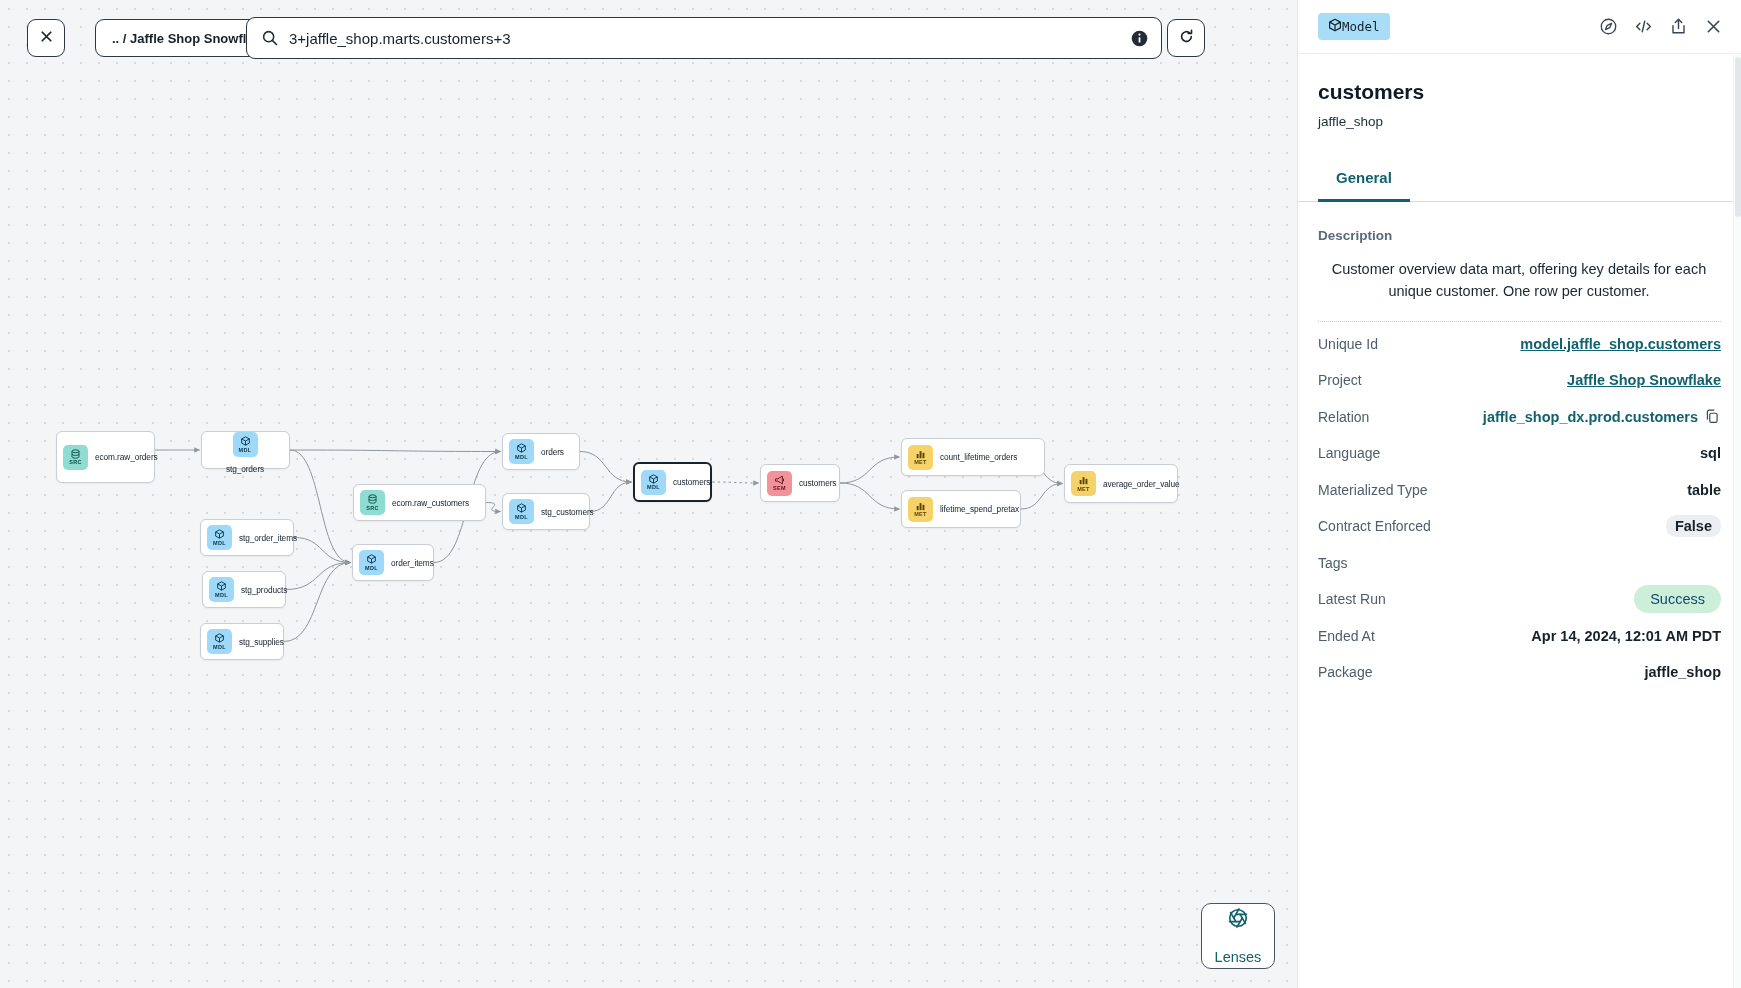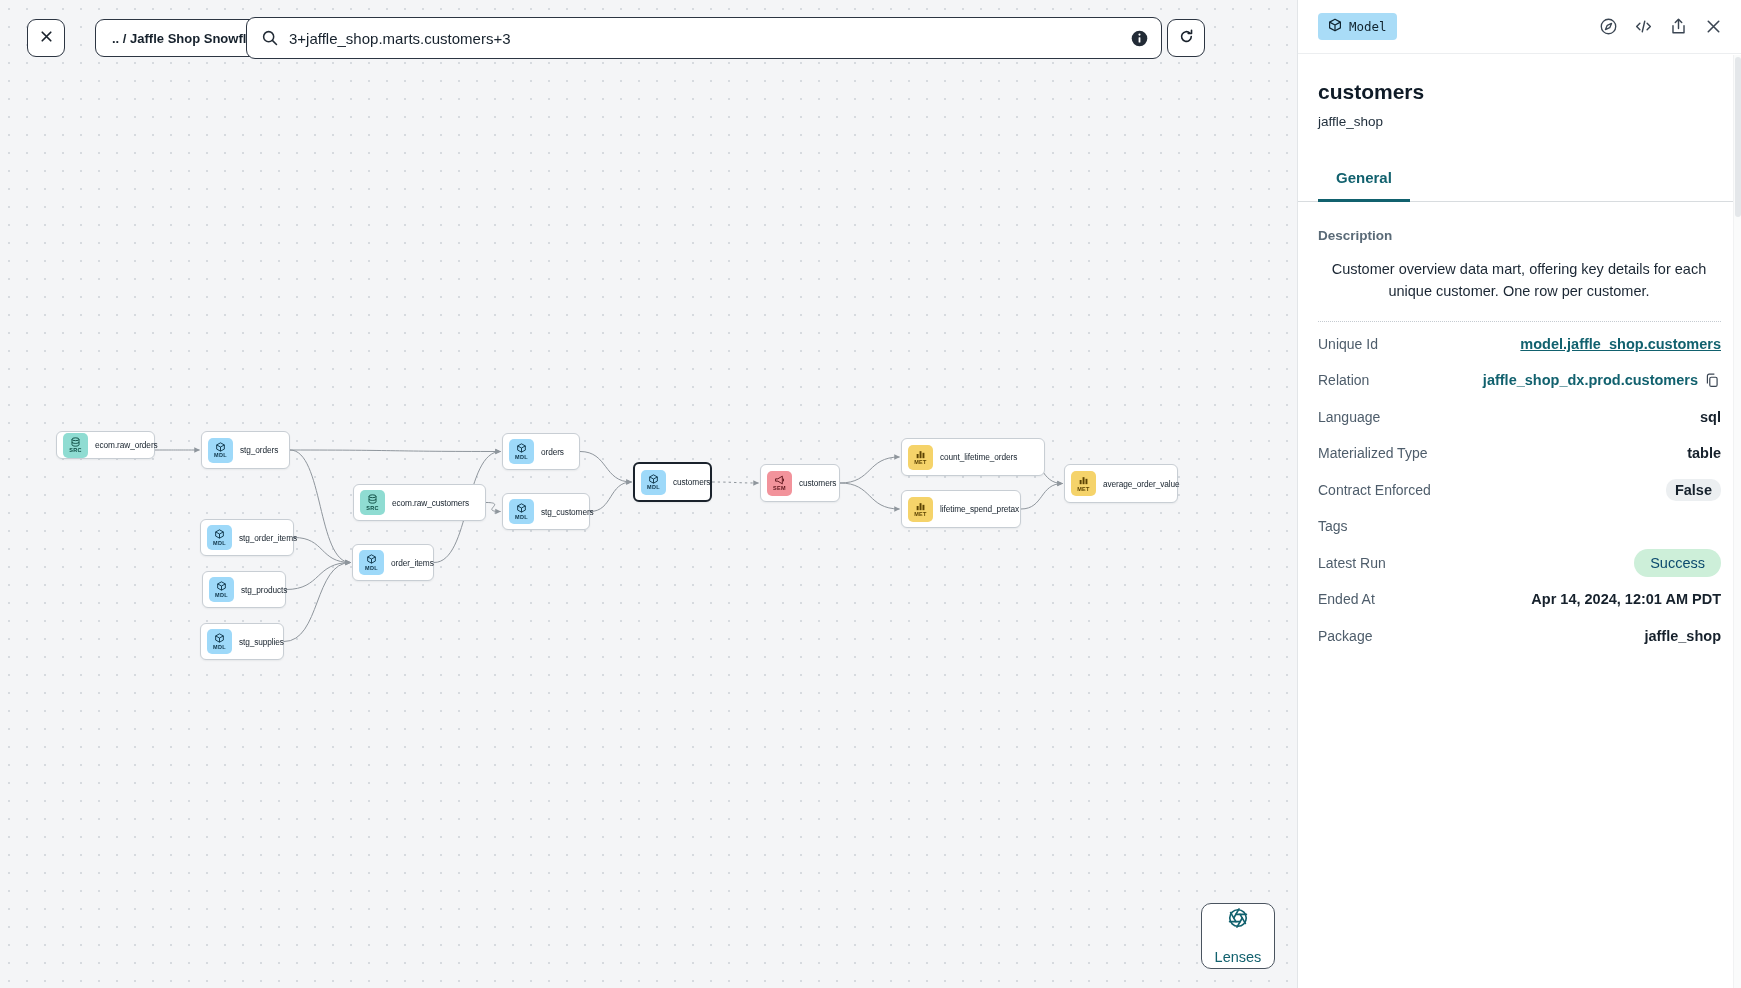--- a/index.html
+++ b/index.html
@@ -67,21 +67,21 @@
   
   .panel {
     position:absolute; right:0; top:0; width:444px; height:988px;
     background:#fff; border-left:1px solid #E2E5E8;
   }
   .panel-header {
     height:54px; display:flex; align-items:center; justify-content:space-between;
     padding:0 18px 0 20px; border-bottom:1px solid #ECEEF0;
   }
   .type-badge {
-    display:inline-flex; align-items:center; gap:7px;
+    display:inline-flex; align-items:center; 
     background:#A9DCF7; color:#10242F; border-radius:4px; padding:5px 10px;
     font-family:"DejaVu Sans Mono", monospace; font-size:12.5px;
   }
   .type-badge svg { width:14px; height:14px; }
   .hdr-icons { display:flex; align-items:center; gap:16px; }
   .hdr-icons .hicon { width:19px; height:19px; cursor:pointer; display:flex; align-items:center; justify-content:center; }
   .hdr-icons svg { width:19px; height:19px; }
 
   .panel-body { padding:0 20px; }
   .p-title { font-size:21px; font-weight:700; color:#0F1B27; margin-top:26px; }
@@ -135,32 +135,32 @@
         <path d="M590,511.5 C612.825,511.5 608.675,482 631.5,482" fill="none" stroke="#8F969D" stroke-width="1" marker-end="url(#arrow)"></path>
         <path d="M712,482 C737.575,482 732.925,483 758.5,483" fill="none" stroke="#8F969D" stroke-width="1" marker-end="url(#arrow)" stroke-dasharray="2.5,3"></path>
         <path d="M840,483 C872.725,483 866.775,457 899.5,457" fill="none" stroke="#8F969D" stroke-width="1" marker-end="url(#arrow)"></path>
         <path d="M840,483 C872.725,483 866.775,509 899.5,509" fill="none" stroke="#8F969D" stroke-width="1" marker-end="url(#arrow)"></path>
         <path d="M1021,457 C1043.825,457 1039.675,483.5 1062.5,483.5" fill="none" stroke="#8F969D" stroke-width="1" marker-end="url(#arrow)"></path>
         <path d="M1021,509 C1043.825,509 1039.675,483.5 1062.5,483.5" fill="none" stroke="#8F969D" stroke-width="1" marker-end="url(#arrow)"></path>
       </g>
   </svg>
 
   <div id="node-layer">
-      <div class="node" style="left: 56px; top: 431px; width: 99px; height: 28px;">
+      <div class="node" style="left: 56px; top: 431px; width: 99px; height: 52px;">
         <span class="nbadge" style="background:#8FDCD2;color:#0B4A41">
           <svg viewBox="0 0 12 12" fill="none" stroke="currentColor" stroke-width="1.1">
             <ellipse cx="6" cy="2.7" rx="4.2" ry="1.7"></ellipse>
             <path d="M1.8 2.7 V9.3 c0 .95 1.9 1.7 4.2 1.7 s4.2 -.75 4.2 -1.7 V2.7"></path>
             <path d="M1.8 6 c0 .95 1.9 1.7 4.2 1.7 s4.2 -.75 4.2 -1.7"></path>
           </svg>
           <span class="tag">SRC</span>
         </span>
         <span class="nlabel">ecom.raw_orders</span>
       </div>
-      <div class="node" style="left: 201px; top: 431px; width: 89px; height: 38px;">
+      <div class="node" style="left: 201px; top: 431px; width: 89px; height: 38px; flex-direction: column;">
         <span class="nbadge" style="background:#9ED9F9;color:#0C3246">
           <svg viewBox="0 0 12 12" fill="none" stroke="currentColor" stroke-width="1.1" stroke-linejoin="round">
             <path d="M6 1 L10.6 3.5 V8.5 L6 11 L1.4 8.5 V3.5 Z"></path>
             <path d="M1.4 3.5 L6 6 L10.6 3.5 M6 6 V11"></path>
           </svg>
           <span class="tag">MDL</span>
         </span>
         <span class="nlabel">stg_orders</span>
       </div>
       <div class="node" style="left: 353px; top: 484px; width: 133px; height: 37px;">
@@ -391,20 +391,26 @@
     <hr class="dotted-hr">
 
     <div class="rows" id="detail-rows">
         <div class="drow">
           <span class="dlabel">Unique Id</span>
           <span class="dvalue">
             <a>model.jaffle_shop.customers</a>
           </span>
         </div>
         <div class="drow">
+          <span class="dlabel">Project</span>
+          <span class="dvalue">
+            <a>Jaffle Shop Snowflake</a>
+          </span>
+        </div>
+        <div class="drow">
           <span class="dlabel">Relation</span>
           <span class="dvalue">
             <span class="v-teal">jaffle_shop_dx.prod.customers</span>
             <span class="copy-btn">
               <svg viewBox="0 0 20 20" fill="none" stroke="#3A4552" stroke-width="1.4" stroke-linejoin="round">
                 <rect x="6.8" y="6.2" width="8.6" height="10.8" rx="1.8"></rect>
                 <path d="M4 13.6 V4.6 a2 2 0 0 1 2 -2 H12.2"></path>
               </svg>
             </span>
           </span>

